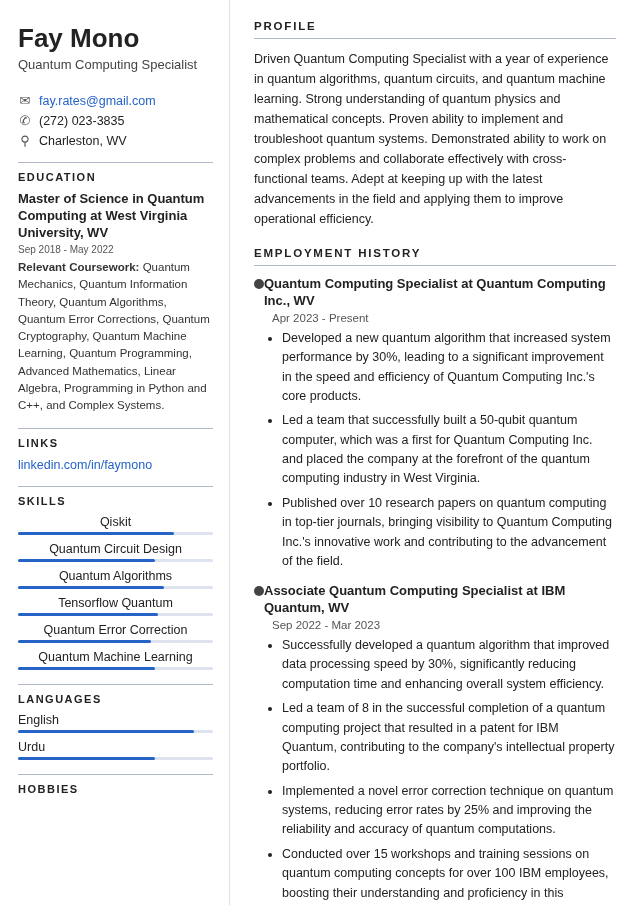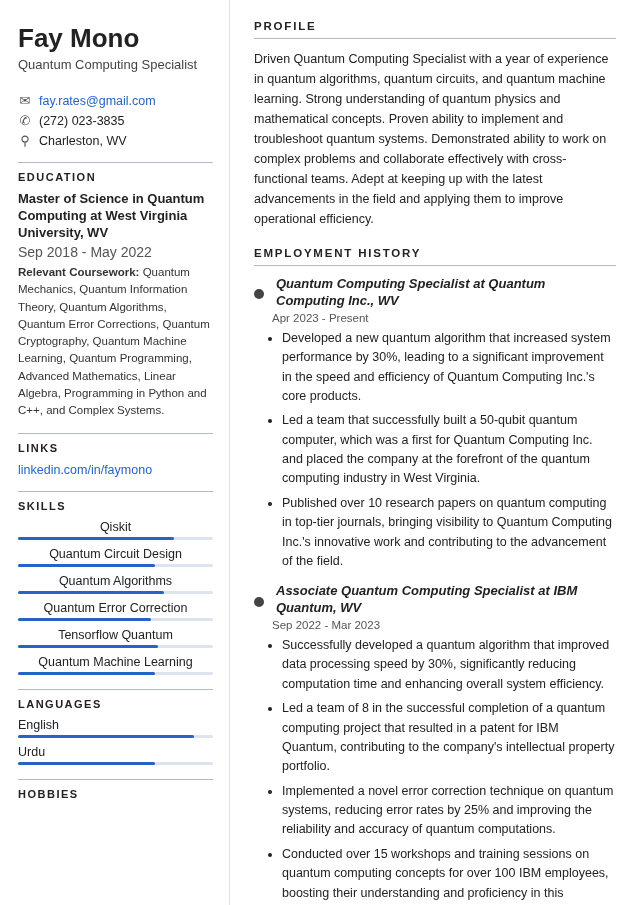--- a/index.html
+++ b/index.html
@@ -66,21 +66,21 @@
       text-transform: uppercase;
       margin-bottom: 8px;
     }
     .edu-degree {
       font-weight: 700;
       font-size: 13px;
       line-height: 1.3;
       margin-bottom: 2px;
     }
     .edu-date {
-      font-size: 14px;
+      font-size: 10px;
       color: #555;
       margin-bottom: 4px;
     }
     .edu-coursework {
       font-size: 11.5px;
       color: #333;
       line-height: 1.5;
     }
     .link-item {
       color: #2563c7;
@@ -128,24 +128,23 @@
       margin-bottom: 10px;
     }
     .profile-text {
       font-size: 12.5px;
       line-height: 1.6;
       color: #222;
       margin-bottom: 18px;
     }
     .job-header {
       display: flex;
-      align-items: center;
-      gap: 12px;
+      align-items: flex-start;
+      gap: 0;
       margin-bottom: 2px;
-      font-style: italic;
     }
     .job-dot {
       width: 10px;
       height: 10px;
       min-width: 10px;
       border-radius: 50%;
       background: #444;
       margin-top: 3px;
     }
     .job-title {
@@ -225,29 +224,29 @@
       <div class="skill-bar-fill" style="width:70%"></div>
     </div>
   </div>
       <div class="skill-item">
     <div class="skill-name">Quantum Algorithms</div>
     <div class="skill-bar-bg">
       <div class="skill-bar-fill" style="width:75%"></div>
     </div>
   </div>
       <div class="skill-item">
+    <div class="skill-name">Tensorflow Quantum</div>
+    <div class="skill-bar-bg">
+      <div class="skill-bar-fill" style="width:72%"></div>
+    </div>
+  </div>
+      <div class="skill-item">
     <div class="skill-name">Quantum Error Correction</div>
     <div class="skill-bar-bg">
       <div class="skill-bar-fill" style="width:68%"></div>
-    </div>
-  </div>
-      <div class="skill-item">
-    <div class="skill-name">Tensorflow Quantum</div>
-    <div class="skill-bar-bg">
-      <div class="skill-bar-fill" style="width:72%"></div>
     </div>
   </div>
       <div class="skill-item">
     <div class="skill-name">Quantum Machine Learning</div>
     <div class="skill-bar-bg">
       <div class="skill-bar-fill" style="width:70%"></div>
     </div>
   </div>
     </div>
 

